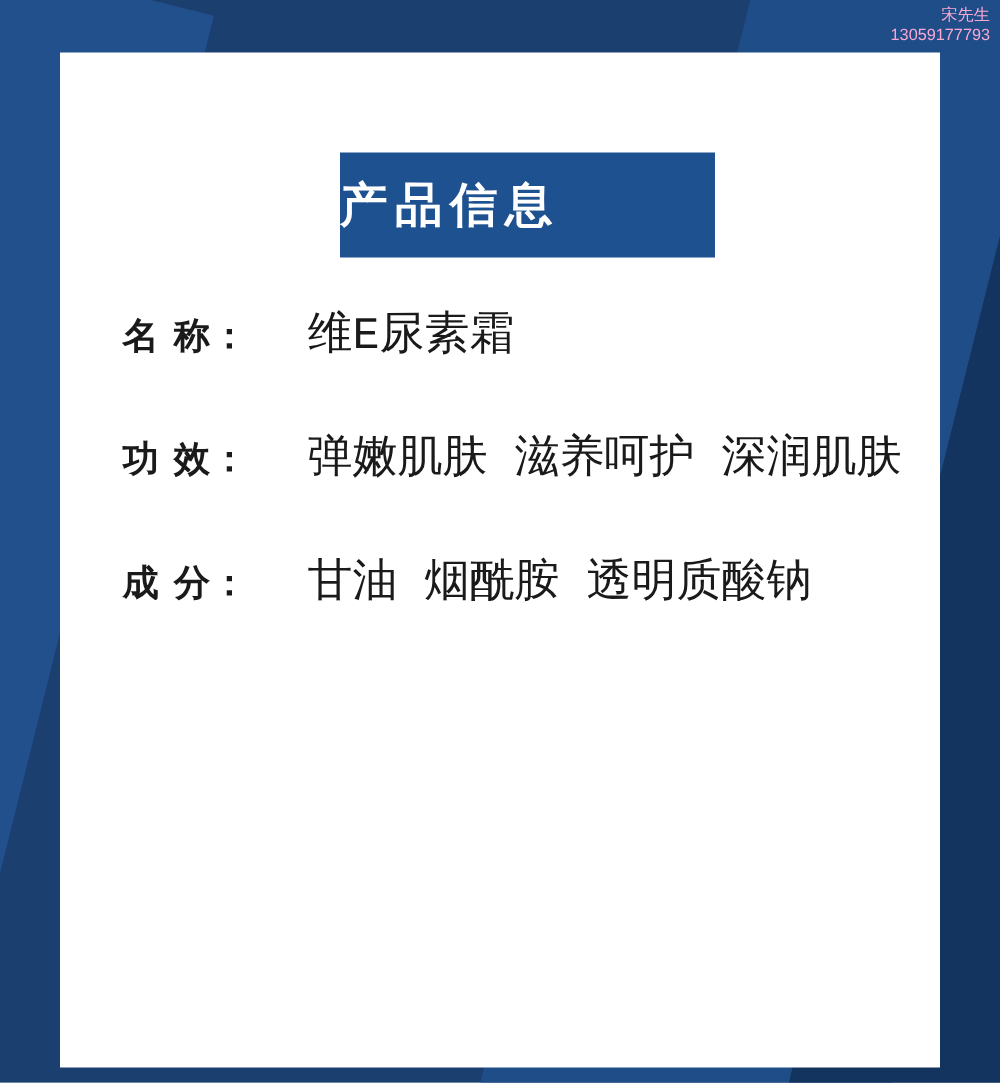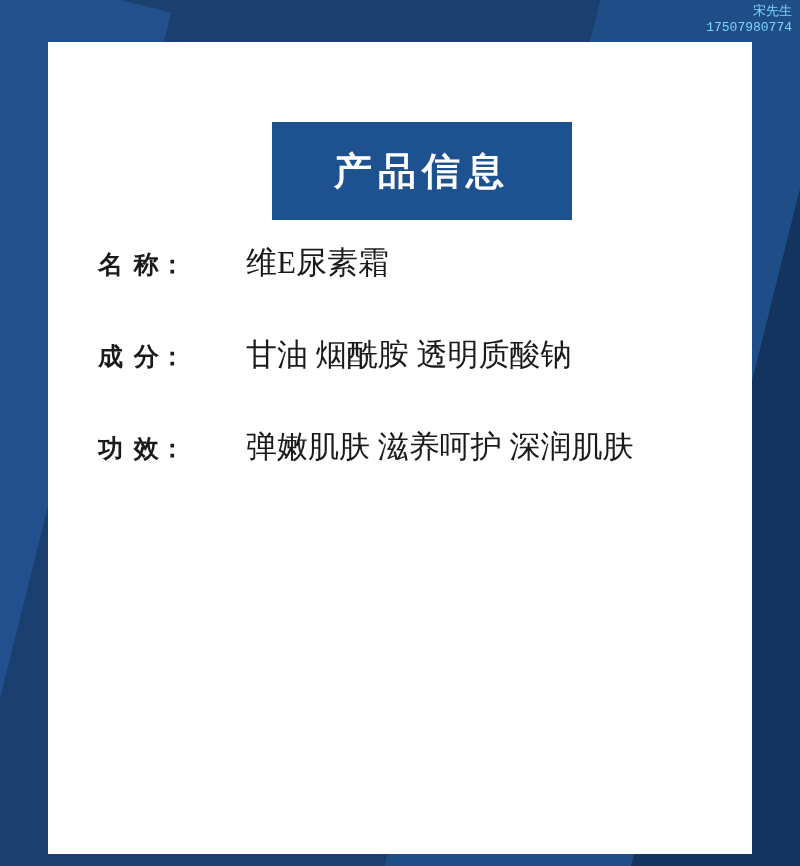--- a/index.html
+++ b/index.html
@@ -59,48 +59,48 @@
     transform: rotate(14deg);
     transform-origin: top right;
   }
 
   
   .watermark {
     position: absolute;
     top: 4px;
     right: 8px;
     text-align: right;
-    color: #7dd3fc;
+    color: #f9a8d4;
     font-size: 13px;
     line-height: 1.25;
     z-index: 40;
-    font-family: Liberation Mono, monospace;
+    font-family: Liberation Sans, sans-serif;
   }
 
   
   .card {
     position: absolute;
     left: 48px;
     top: 42px;
     width: 704px;
     height: 812px;
     background: #ffffff;
     z-index: 20;
   }
 
   .title-banner {
     position: absolute;
     left: 224px;
     top: 80px;
     width: 300px;
-    height: 98px;
+    height: 84px;
     background: #1d5190;
     display: flex;
     align-items: center;
-    justify-content: center;
+    justify-content: flex-start;
   }
   .title-banner span {
     color: #ffffff;
     font-size: 38px;
     letter-spacing: 6px;
     font-weight: bold;
     font-family: "DejaVu Sans", sans-serif;
   }
 
   .info-list {
@@ -111,70 +111,70 @@
   }
   .info-row {
     display: flex;
     align-items: baseline;
     margin-bottom: 50px;
   }
   .info-label {
     width: 148px;
     flex: 0 0 148px;
     color: #1a1a1a;
-    font-size: 25px;
+    font-size: 29px;
     font-weight: bold;
     letter-spacing: 1px;
     font-family: "DejaVu Sans", sans-serif;
     white-space: nowrap;
   }
   .info-value {
     color: #1a1a1a;
-    font-size: 31px;
-    font-family: Liberation Serif, serif;
+    font-size: 36px;
+    font-family: Liberation Mono, monospace;
     white-space: nowrap;
   }
 </style>
 </head>
 <body>
 
 <div class="bg-layer">
   <div class="bg-dark"></div>
   <div class="bg-diag-left"></div>
 
   <div class="bg-diag-right"></div>
   <div class="bg-diag-right2"></div>
 </div>
 
 <div class="watermark">
   <div>宋先生</div>
-  <div>17507980774</div>
+  <div>13059177793</div>
 </div>
 
 <div class="card">
 
   <div class="title-banner">
     <span>产品信息</span>
   </div>
 
   <div class="info-list">
 
     <div class="info-row">
       <div class="info-label">名  称：</div>
       <div class="info-value">维E尿素霜</div>
     </div>
 
     <div class="info-row">
-      <div class="info-label">成  分：</div>
-      <div class="info-value">甘油  烟酰胺  透明质酸钠</div>
+      <div class="info-label">功  效：</div>
+      <div class="info-value">弹嫩肌肤  滋养呵护   深润肌肤</div>
     </div>
 
     <div class="info-row">
-      <div class="info-label">功  效：</div>
-      <div class="info-value">弹嫩肌肤  滋养呵护   深润肌肤</div>
+      <div class="info-label">成  分：</div>
+      <div class="info-value">甘油  烟酰胺  透明质酸钠</div>
     </div>
 
 
     <div class="info-row">
     </div>
 
   </div>
 </div>
 
 </body></html>

